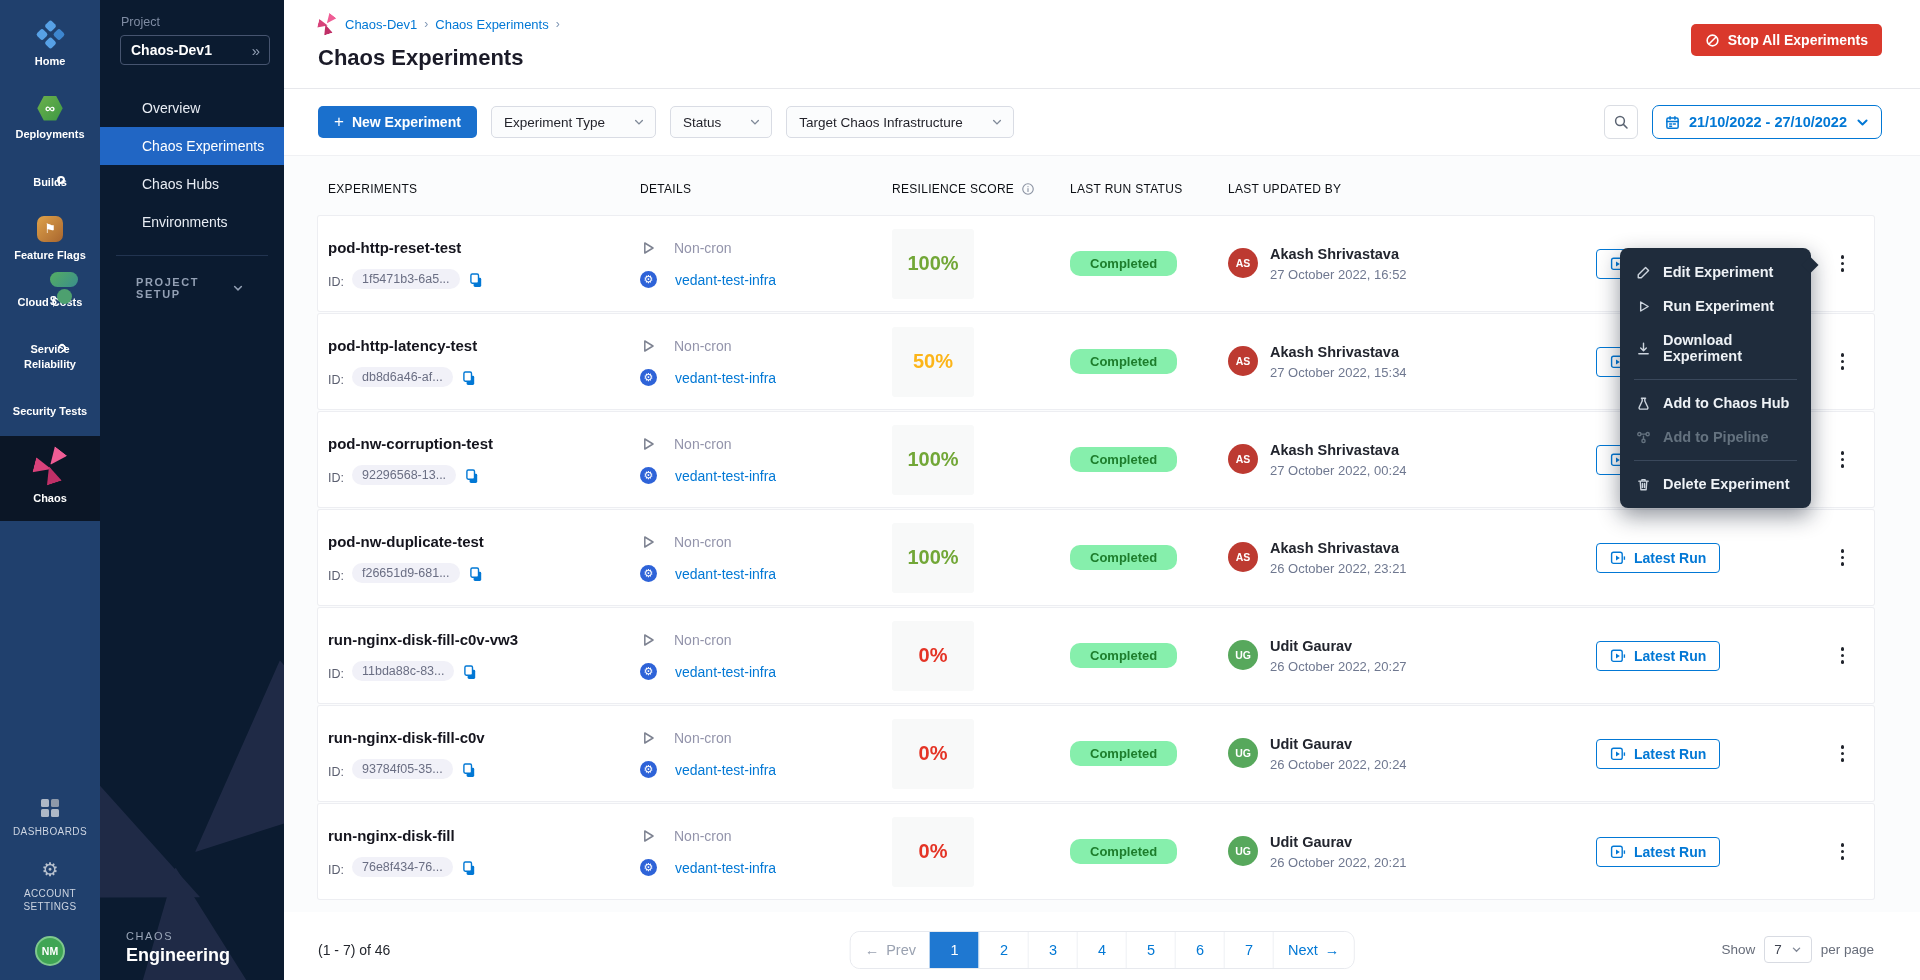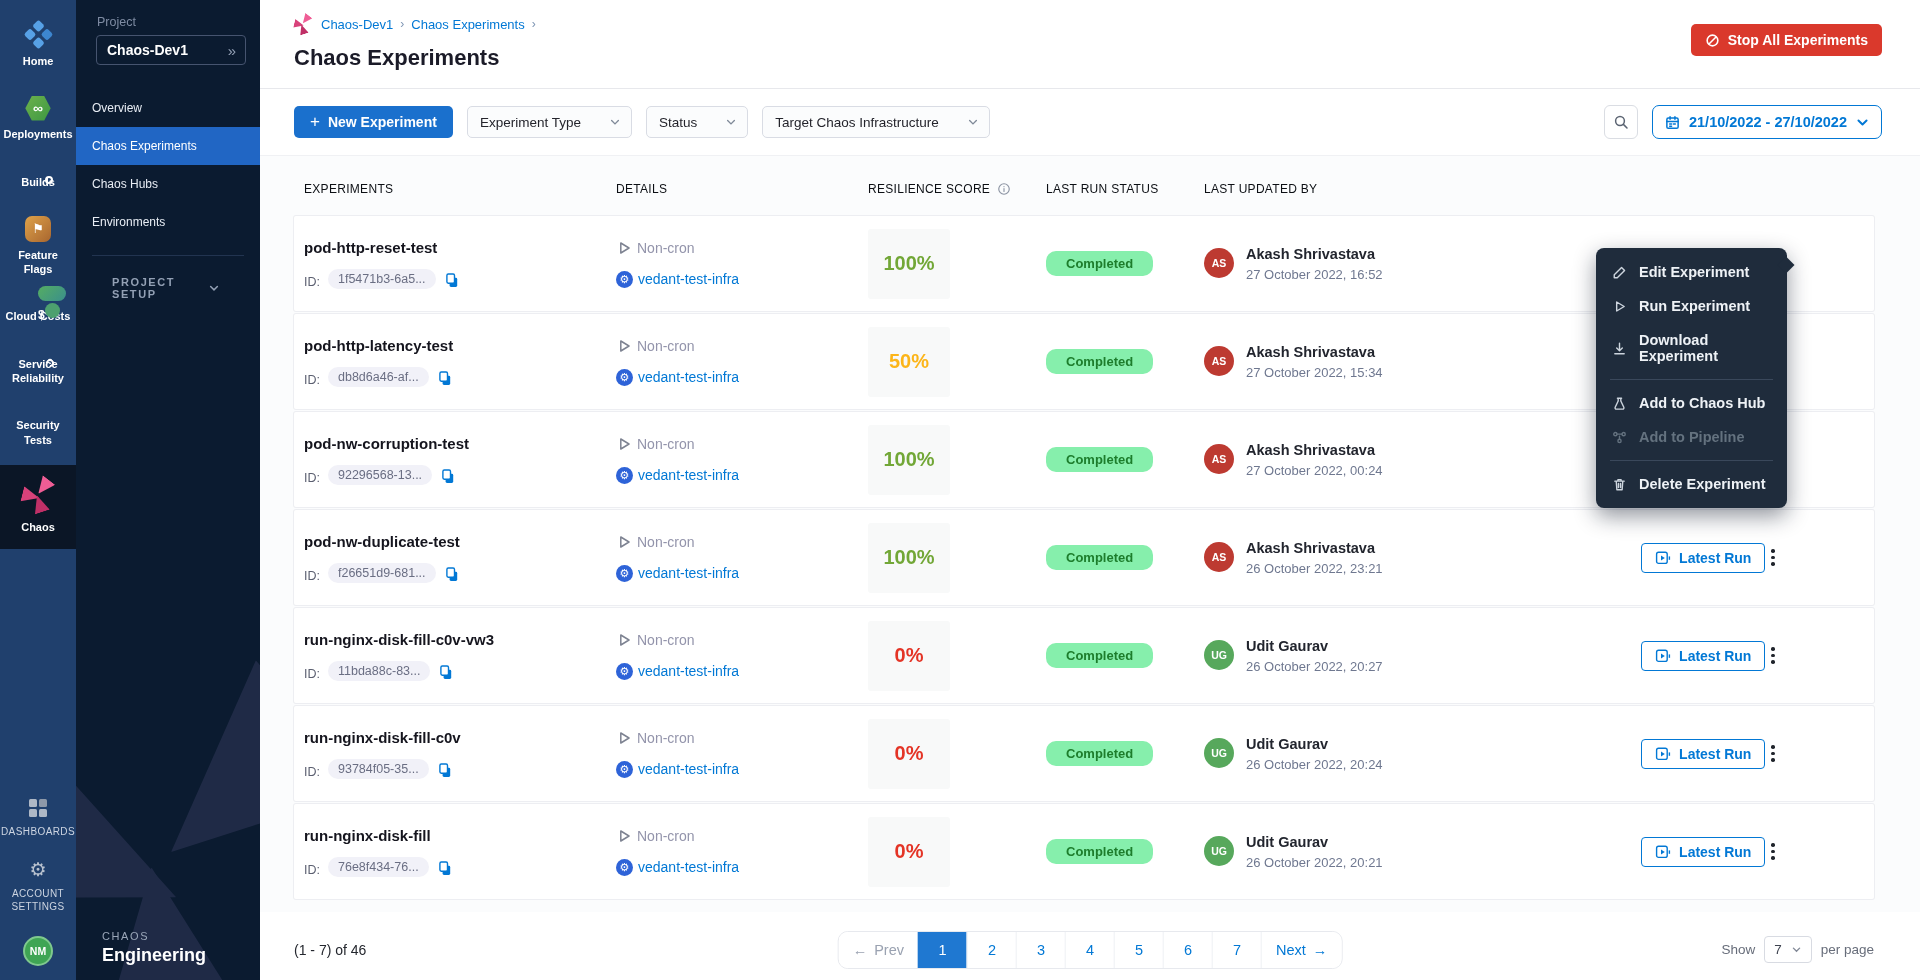--- a/index.html
+++ b/index.html
@@ -1,21 +1,21 @@
 <!DOCTYPE html>
 <html><head>
 <meta charset="utf-8">
 <style>
   *{box-sizing:border-box;margin:0;padding:0}
   html,body{width:1920px;height:980px;overflow:hidden}
   body{font-family:"Liberation Sans",sans-serif;background:#fff;color:#1b1b28}
   .app{display:flex;width:100%;height:100%}
 
   
-  .rail{width:76px;background:#20406d;display:flex;flex-direction:column;align-items:center;padding-top:12px;flex-shrink:0;height:100%}
+  .rail{width:100px;background:#20406d;display:flex;flex-direction:column;align-items:center;padding-top:12px;flex-shrink:0;height:100%}
   .rail-item{width:100%;display:flex;flex-direction:column;align-items:center;gap:6px;padding:9px 3px;margin-bottom:9px;cursor:pointer}
   .rail-item .lbl{font-size:11px;font-weight:700;color:#fff;text-align:center;line-height:1.3}
   .rail-item.utility{margin-bottom:4px}
   .rail-item.utility .lbl{font-size:10px;font-weight:400;color:#ccd4e1;letter-spacing:.4px}
   .rail-item.push{margin-top:auto}
   .rail-item.selected{background:#0b1626;padding:15px 3px;margin-bottom:12px}
   .rail-avatar{width:30px;height:30px;border-radius:50%;background:#3fa554;color:#fff;font-size:10.5px;font-weight:700;display:flex;align-items:center;justify-content:center;margin:10px auto 14px;border:2px solid #7fc98e;cursor:pointer}
 
   .ic-home{width:21px;height:21px;transform:rotate(45deg);display:grid;grid-template-columns:1fr 1fr;gap:3px;margin:3px}
   .ic-home i{background:#57a1e6;border-radius:2.5px}
@@ -44,21 +44,21 @@
   .chaos-mark i:nth-child(3){right:16%;bottom:-5%;background:#c03067;transform:rotate(252deg)}
   .cm-rail{width:30px;height:30px}
   .cm-crumb{width:17px;height:17px;margin-right:3px}
 
   
   .side{width:184px;background:#0b1b30;position:relative;overflow:hidden;flex-shrink:0;padding-top:15px}
   .proj-label{font-size:12.5px;color:#7f8ca3;margin:0 0 6px 21px}
   .proj-box{margin:0 14px 24px 20px;border:1px solid #46546f;border-radius:4px;height:30px;display:flex;align-items:center;justify-content:space-between;padding:0 9px 0 10px;cursor:pointer}
   .proj-box .name{font-size:14px;font-weight:700;color:#fff}
   .proj-box .expand{color:#93a0b5;font-size:15px;line-height:1}
-  .snav-item{height:38px;display:flex;align-items:center;padding-left:16px;font-size:12px;color:#e8edf4;cursor:pointer}
+  .snav-item{height:38px;display:flex;align-items:center;padding-left:42px;font-size:14px;color:#e8edf4;cursor:pointer}
   .snav-item.selected{background:#2166c4;color:#fff}
   .side-div{border-top:1px solid #223450;margin:14px 16px 0}
   .section{display:flex;align-items:center;justify-content:space-between;padding:20px 40px 0 36px;font-size:11px;letter-spacing:1.6px;color:#93a0b4;font-weight:700;cursor:pointer}
   .section svg{flex-shrink:0}
   .wm{position:absolute;right:-70px;bottom:-50px;width:330px;height:330px;opacity:.17;transform:rotate(10deg)}
   .wm i{background:#8576b5 !important}
   .brand{position:absolute;left:26px;bottom:14px}
   .brand .t{font-size:11px;letter-spacing:1.6px;color:#9aa6b8}
   .brand .b{font-size:18px;font-weight:700;color:#fff;margin-top:3px}
 
@@ -82,33 +82,33 @@
   .content{flex:1;background:#fbfcfd;padding:10px 46px 0 34px;display:flex;flex-direction:column;overflow:hidden}
   .grid{display:grid;grid-template-columns:322px 252px 178px 158px 368px 1fr;align-items:center}
   .grid > :first-child{padding-left:10px}
   .thead{padding:16px 0 20px;font-size:12px;font-weight:400;color:#0c0f14;letter-spacing:.3px}
   .thead .th{display:flex;gap:7px;align-items:center}
   .row{background:#fff;height:95px;margin-bottom:3px;box-shadow:0 0 0 1px #edeef2;border-radius:2px}
   .exp-name{font-size:15px;font-weight:700;color:#15151e;margin-bottom:13px;cursor:pointer}
   .id-line{display:flex;align-items:flex-end;gap:8px;font-size:12.5px;color:#5b5f70}
   .id-pill{background:#f1f1f8;color:#6a6e83;border-radius:10px;padding:3px 10px}
   .copy{cursor:pointer;display:flex}
-  .det-line{display:flex;align-items:flex-start;gap:5px;font-size:14px;color:#9394ab}
+  .det-line{display:flex;align-items:flex-end;gap:18px;font-size:14px;color:#9394ab}
   .det-line + .det-line{margin-top:15px}
   .infra{color:#0278d5;cursor:pointer}
   .k8s{width:17px;height:17px;border-radius:50%;background:#2e63d8;color:#fff;font-size:11px;display:flex;align-items:center;justify-content:center;flex-shrink:0}
   .score-box{width:82px;height:70px;background:#f8f9f9;border-radius:3px;display:flex;align-items:center;justify-content:center;font-size:20px;font-weight:700}
   .score-green{color:#72a737}.score-orange{color:#fcb519}.score-red{color:#e43426}
   .badge{background:#86efac;color:#1d7d2c;font-size:13px;font-weight:700;padding:5px 20px;border-radius:10px;display:inline-block}
   .user-cell{display:flex;align-items:flex-start;gap:12px}
   .avatar{width:30px;height:30px;border-radius:50%;color:#fff;font-size:10.5px;font-weight:700;display:flex;align-items:center;justify-content:center;margin-top:2px;flex-shrink:0}
   .av-red{background:#bd3a31}.av-green{background:#57a85c}
   .uname{font-size:14.5px;font-weight:700;color:#22252e;margin-bottom:5px}
   .udate{font-size:13px;color:#6f7890}
-  .act-cell{display:flex;align-items:center;justify-content:center;padding-right:24px}
+  .act-cell{display:flex;align-items:center;justify-content:space-between;padding-right:24px}
   .latest-btn{height:30px;border:1px solid #0278d5;border-radius:4px;color:#0278d5;background:#fff;font-size:14px;font-weight:700;display:flex;align-items:center;gap:8px;padding:0 13px;cursor:pointer}
   .kebab{display:flex;flex-direction:column;gap:3px;padding:6px;cursor:pointer}
   .kebab i{width:3.5px;height:3.5px;border-radius:50%;background:#20242c}
 
   
   .footer{background:#fff;margin:10px -46px 0 -34px;padding:24px 46px 20px 34px;display:flex;align-items:center;position:relative;flex:1}
   .count{font-size:14px;color:#24272e}
   .pager{position:absolute;left:50%;transform:translateX(-50%);display:flex;border:1px solid #e7e9ee;border-radius:10px;overflow:hidden;background:#fff}
   .pbtn{min-width:49px;height:36px;display:flex;align-items:center;justify-content:center;font-size:14.5px;color:#0278d5;background:#fff;border:none;border-left:1px solid #eef0f4;cursor:pointer;gap:7px;padding:0 14px;font-family:inherit}
   .pbtn:first-child{border-left:none}

